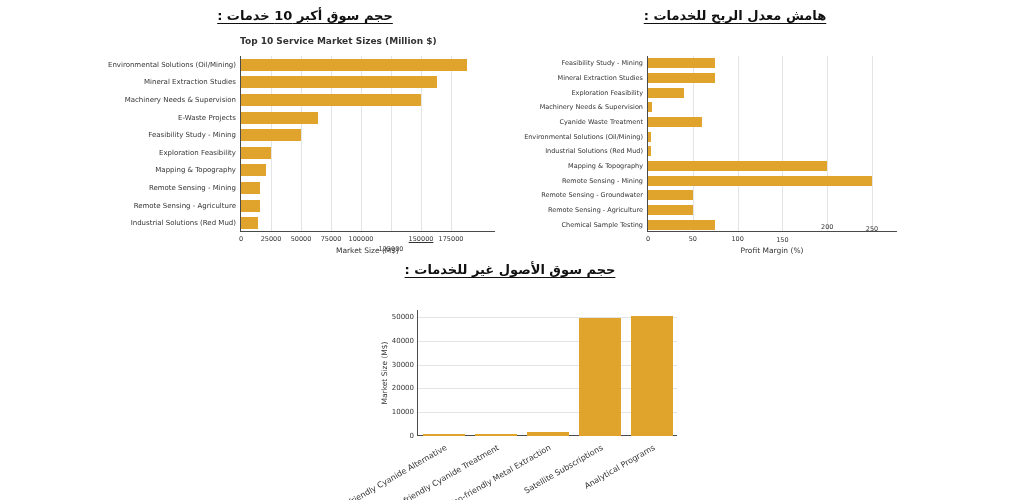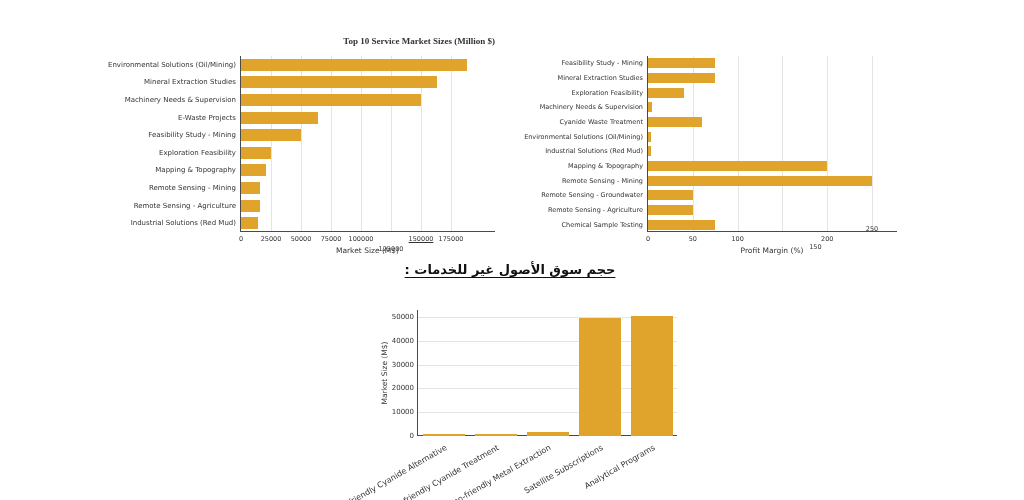--- a/index.html
+++ b/index.html
@@ -15,21 +15,21 @@
   }
   #h1 { left:150px; top:8px;  width:310px; }
   #h2 { left:590px; top:8px;  width:290px; }
   #h3 { left:360px; top:262px; width:300px; }
 
   .chart-block { position:absolute; }
   #block-0 { left:110px; top:36px;  width:400px; height:220px; }
   #block-1 { left:556px; top:36px;  width:410px; height:220px; }
   #block-2 { left:370px; top:288px; width:345px; height:212px; }
 
-  .chart-title { position:absolute; text-align:right; font-size:9px; font-weight:600; color:#333; white-space:nowrap;font-family:Liberation Serif, serif; }
+  .chart-title { position:absolute; text-align:left; font-size:9px; font-weight:600; color:#333; white-space:nowrap; }
   #title-0 { left:130px; width:255px; top:0; }
   #title-1 { left:91px;  width:250px; top:0; }
   #title-2 { left:47px;  width:260px; top:4px; font-size:10px; }
 
   .plot { position:absolute; border-left:1px solid #4a4a4a; border-bottom:1px solid #4a4a4a; }
   #plot-0 { left:130px; top:20px; width:255px; height:176px; }
   #plot-1 { left:91px;  top:20px; width:250px; height:176px; }
   #plot-2 { left:47px;  top:22px; width:260px; height:126px; }
 
   .axis-label { position:absolute; font-size:7.5px; color:#333; text-align:center; white-space:nowrap; }
@@ -58,20 +58,22 @@
   .cat-label {
     position:absolute; width:150px; text-align:right; font-size:8px; color:#333;
     white-space:nowrap; transform-origin:100% 0; transform:rotate(-30deg);
   }
 </style>
 </head>
 <body>
 
 <div id="canvas">
 
+  <div class="ar-heading" id="h1">حجم سوق أكبر 10 خدمات :</div>
+  <div class="ar-heading" id="h2">هامش معدل الربح للخدمات :</div>
   <div class="ar-heading" id="h3">حجم سوق الأصول غير للخدمات :</div>
 
   <div class="chart-block" id="block-0">
     <div class="chart-title" id="title-0">Top 10 Service Market Sizes (Million $)</div>
     <div class="plot" id="plot-0">
         <div class="xtick" style="left: 0px; top: 179px;">0</div>
         <div class="vgrid" style="left: 30px;"></div>
         <div class="xtick" style="left: 30px; top: 179px;">25000</div>
         <div class="vgrid" style="left: 60px;"></div>
         <div class="xtick" style="left: 60px; top: 179px;">50000</div>
@@ -110,23 +112,23 @@
   </div>
 
   <div class="chart-block" id="block-1">
     <div class="plot" id="plot-1">
         <div class="xtick" style="left: 0px; top: 179px;">0</div>
         <div class="vgrid" style="left: 44.8029px;"></div>
         <div class="xtick" style="left: 44.8029px; top: 179px;">50</div>
         <div class="vgrid" style="left: 89.6057px;"></div>
         <div class="xtick" style="left: 89.6057px; top: 179px;">100</div>
         <div class="vgrid" style="left: 134.409px;"></div>
-        <div class="xtick" style="left: 134.409px; top: 187px; margin-left: 33px;">150</div>
+        <div class="xtick" style="left: 134.409px; top: 180px;">150</div>
         <div class="vgrid" style="left: 179.211px;"></div>
-        <div class="xtick" style="left: 179.211px; top: 179px;">200</div>
+        <div class="xtick" style="left: 179.211px; top: 167px;">200</div>
         <div class="vgrid" style="left: 224.014px;"></div>
         <div class="xtick" style="left: 224.014px; top: 169px;">250</div>
         <div class="bar" style="left: 0px; top: 2.33333px; width: 67.2043px; height: 10px;"></div>
         <div class="row-label" style="top: 7.33333px;">Feasibility Study - Mining</div>
         <div class="bar" style="left: 0px; top: 17px; width: 67.2043px; height: 10px;"></div>
         <div class="row-label" style="top: 22px;">Mineral Extraction Studies</div>
         <div class="bar" style="left: 0px; top: 31.6667px; width: 35.8423px; height: 10px;"></div>
         <div class="row-label" style="top: 36.6667px;">Exploration Feasibility</div>
         <div class="bar" style="left: 0px; top: 46.3333px; width: 4.48029px; height: 10px;"></div>
         <div class="row-label" style="top: 51.3333px;">Machinery Needs &amp; Supervision</div>

